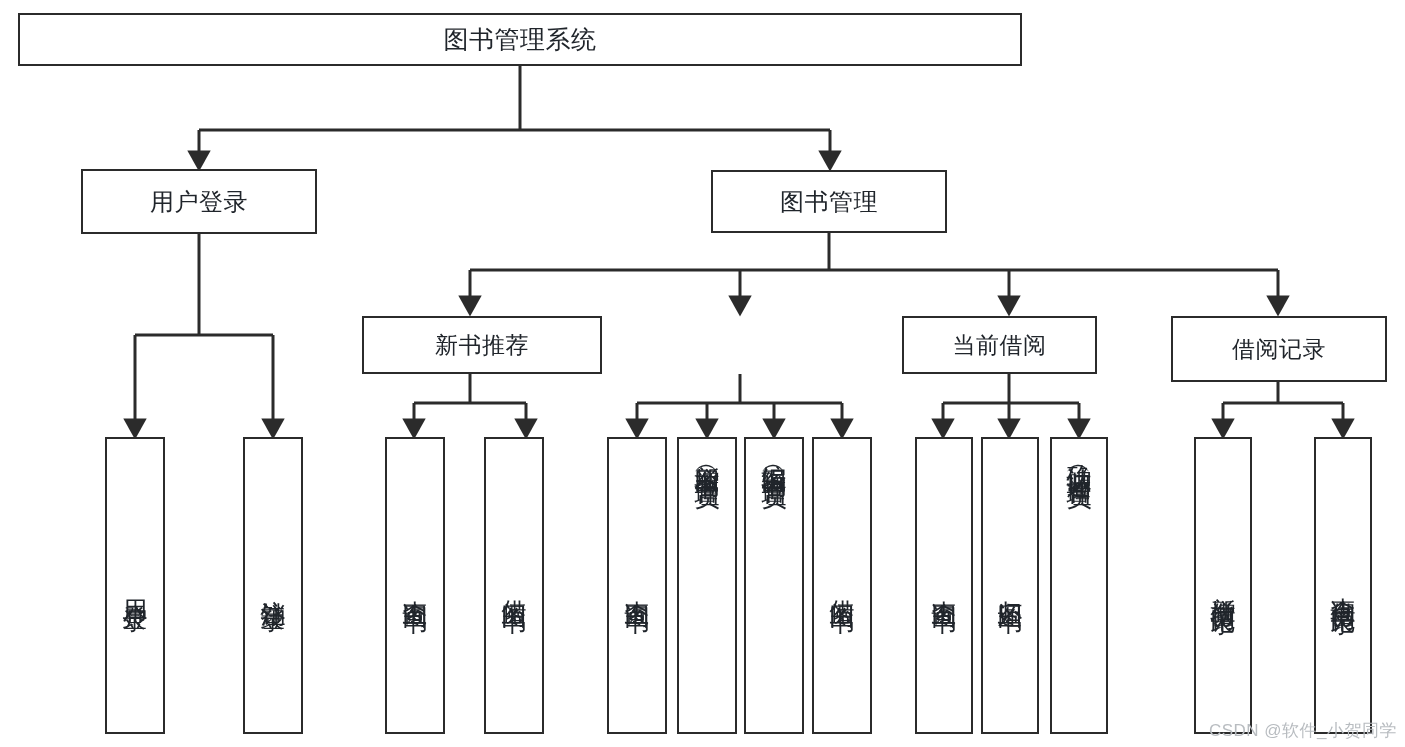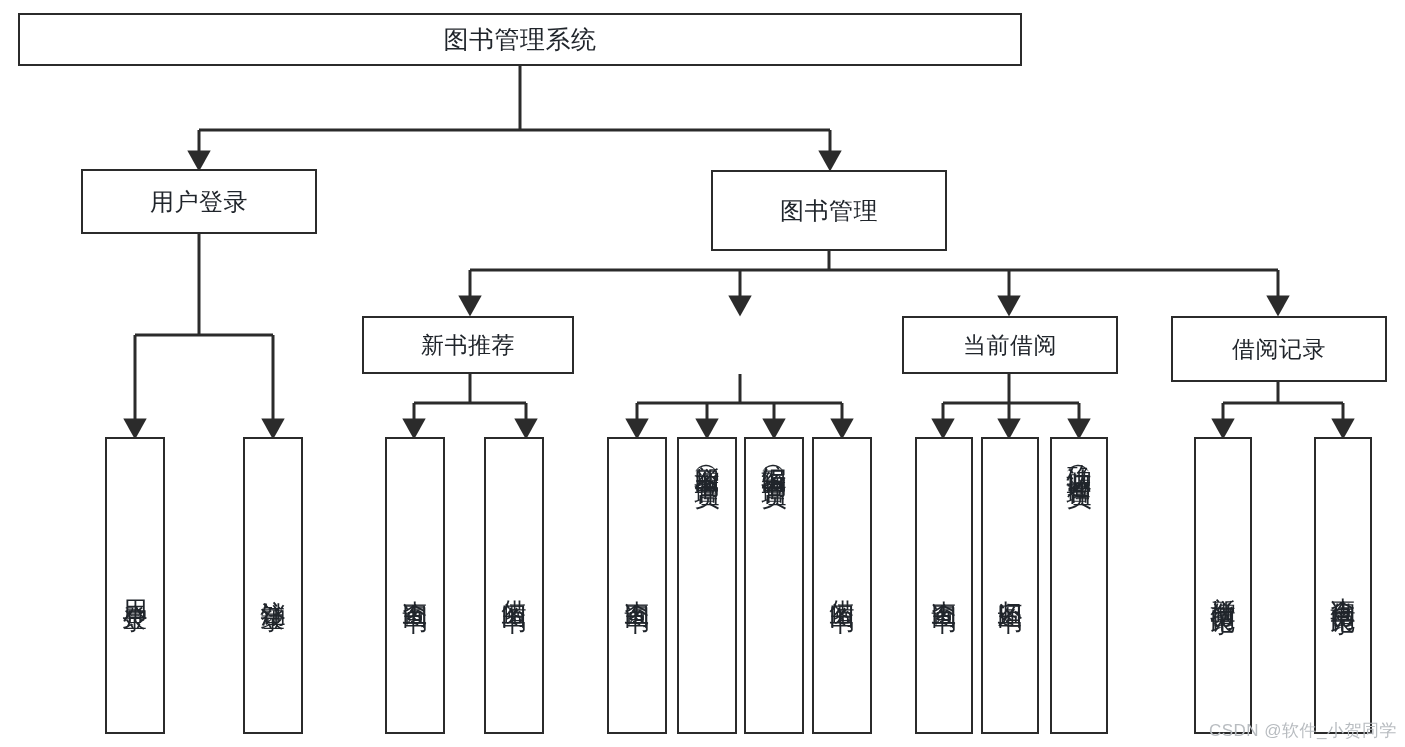--- a/index.html
+++ b/index.html
@@ -125,28 +125,28 @@
     </g>
   </svg>
 
   <div class="node root" style="left:18px; top:13px; width:1004px; height:53px;">
     <span class="node-label">图书管理系统</span>
   </div>
 
   <div class="node lvl2" style="left:81px; top:169px; width:236px; height:65px;">
     <span class="node-label">用户登录</span>
   </div>
-  <div class="node lvl2" style="left:711px; top:170px; width:236px; height:81px;">
+  <div class="node lvl2" style="left:711px; top:170px; width:236px; height:63px;">
     <span class="node-label">图书管理</span>
   </div>
 
-  <div class="node lvl3" style="left:362px; top:316px; width:212px; height:58px;">
+  <div class="node lvl3" style="left:362px; top:316px; width:240px; height:58px;">
     <span class="node-label">新书推荐</span>
   </div>
-  <div class="node lvl3" style="left:902px; top:316px; width:216px; height:58px;justify-content:center;">
+  <div class="node lvl3" style="left:902px; top:316px; width:195px; height:58px;justify-content:center;">
     <span class="node-label">当前借阅</span>
   </div>
   <div class="node lvl3" style="left:1171px; top:316px; width:216px; height:66px;">
     <span class="node-label">借阅记录</span>
   </div>
 
   <div class="node leaf mid" style="left:105px; top:437px; width:60px; height:297px;">
     <span class="node-label">用户登录</span>
   </div>
   <div class="node leaf mid" style="left:243px; top:437px; width:60px; height:297px;">

